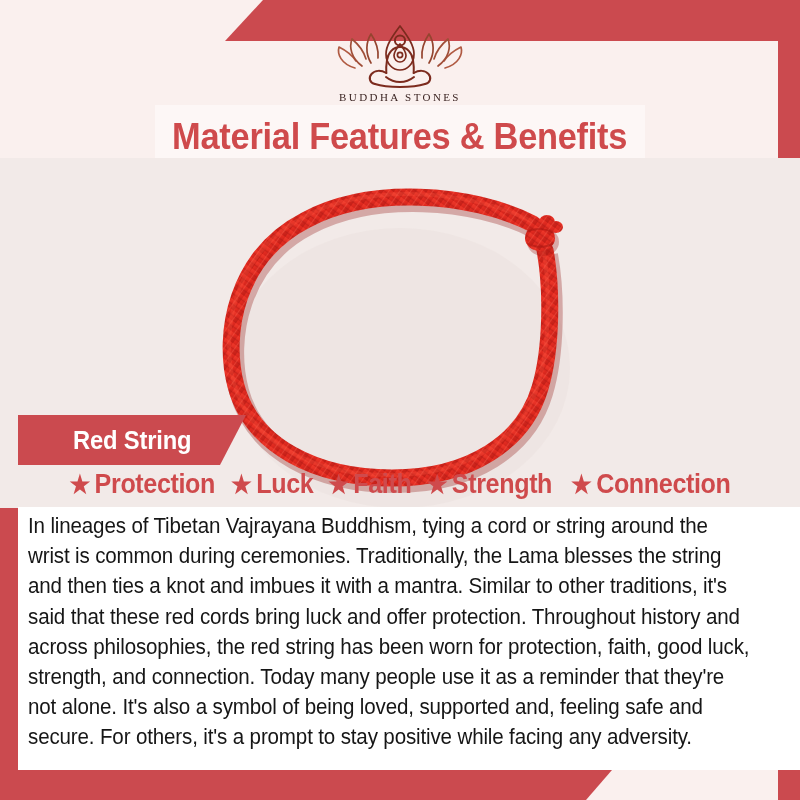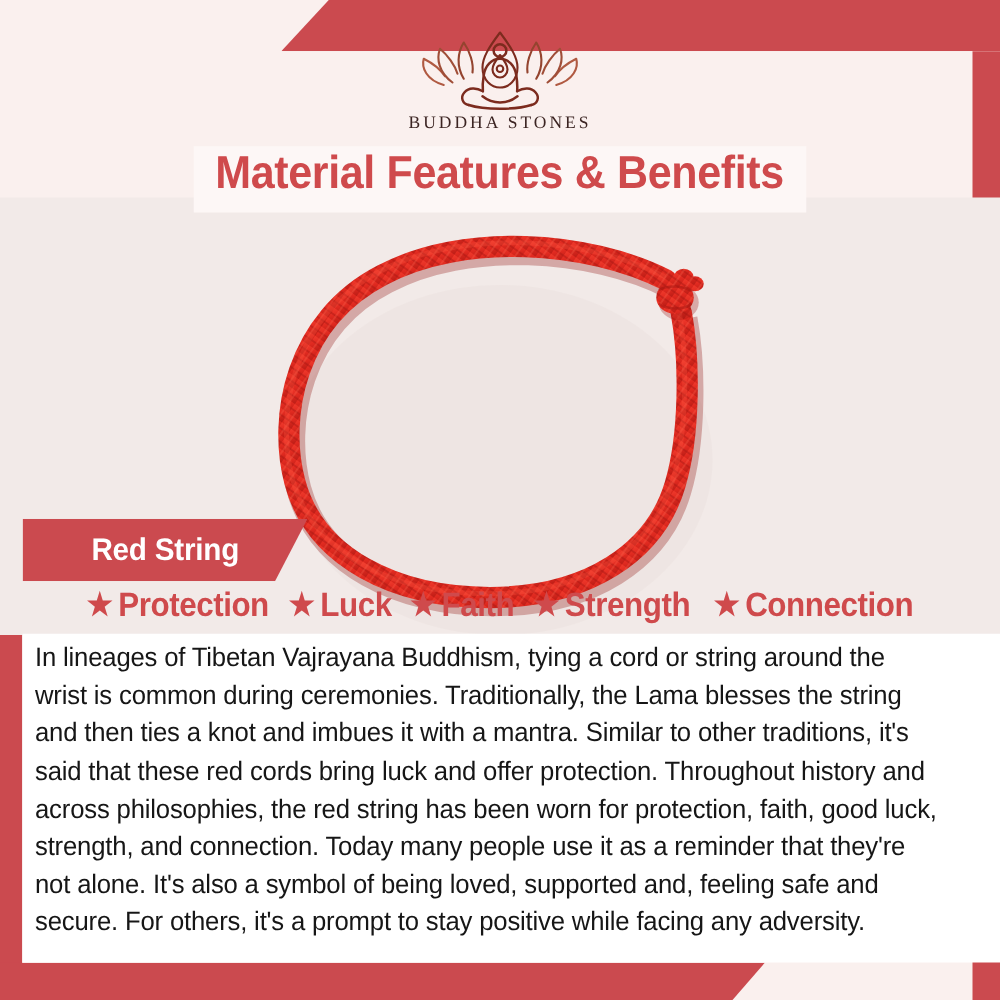--- a/index.html
+++ b/index.html
@@ -37,31 +37,31 @@
   
   #logo-wrap{
     position:absolute;top:20px;left:0;width:800px;
     display:flex;flex-direction:column;align-items:center;
     z-index:5;
   }
   #logo-mark{display:block;}
   #logo-text{
     margin-top:1px;
     font-family:"Liberation Serif", serif;
-    font-size:14px;
+    font-size:11px;
     letter-spacing:2.4px;
     color:#3b2422;
     font-weight:400;
   }
 
   
   #title-box{
-    position:absolute;left:155px;top:117px;width:490px;height:53px;
+    position:absolute;left:155px;top:105px;width:490px;height:53px;
     background:#fdf7f6;
-    display:flex;align-items:flex-start;justify-content:center;
+    display:flex;align-items:flex-end;justify-content:center;
     z-index:4;
   }
   #title-text{
     font-family:"Liberation Sans Narrow","Liberation Sans",sans-serif;
     font-weight:bold;
     font-size:37px;
     color:#cf4a4c;
     letter-spacing:-0.3px;
     transform:scaleX(0.93);
     white-space:nowrap;

